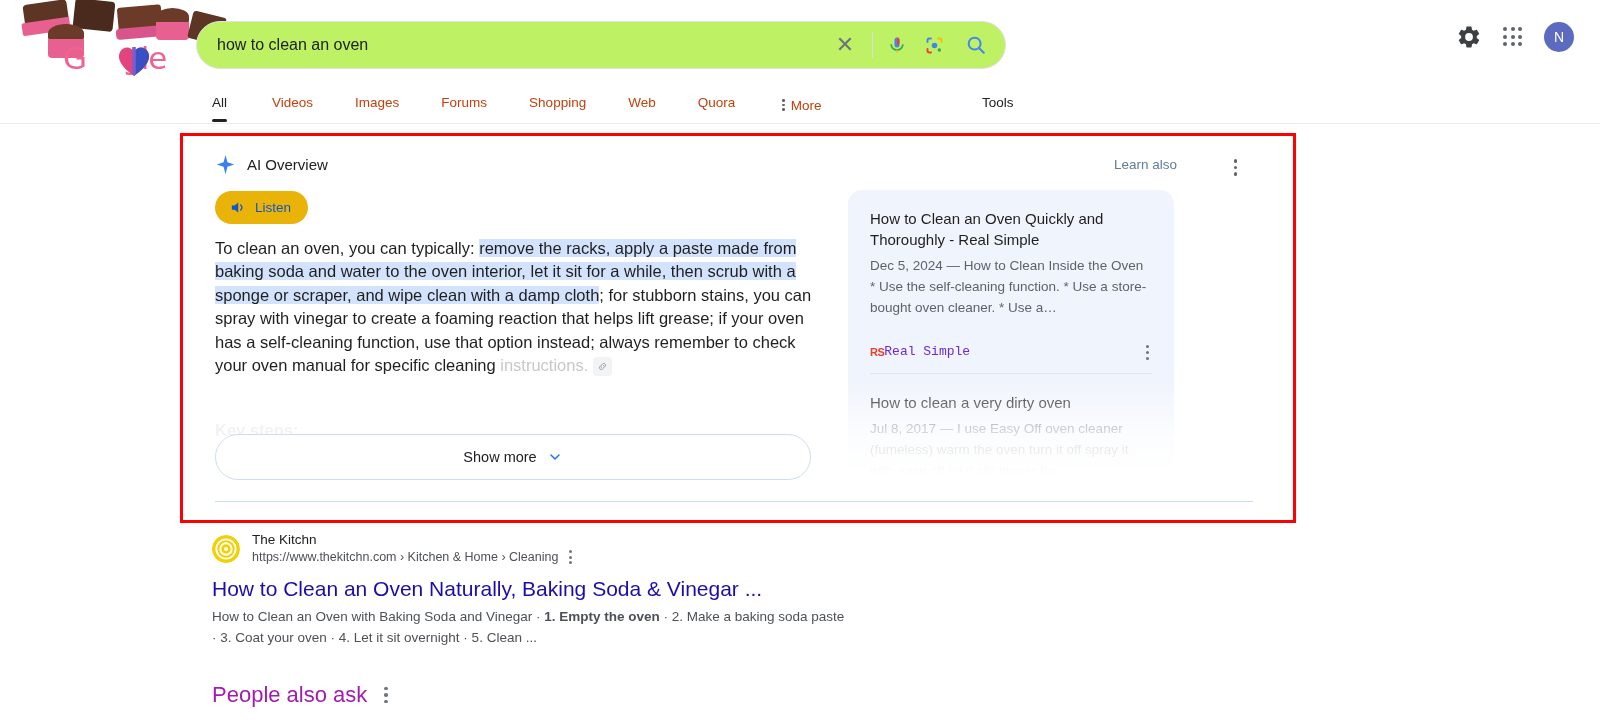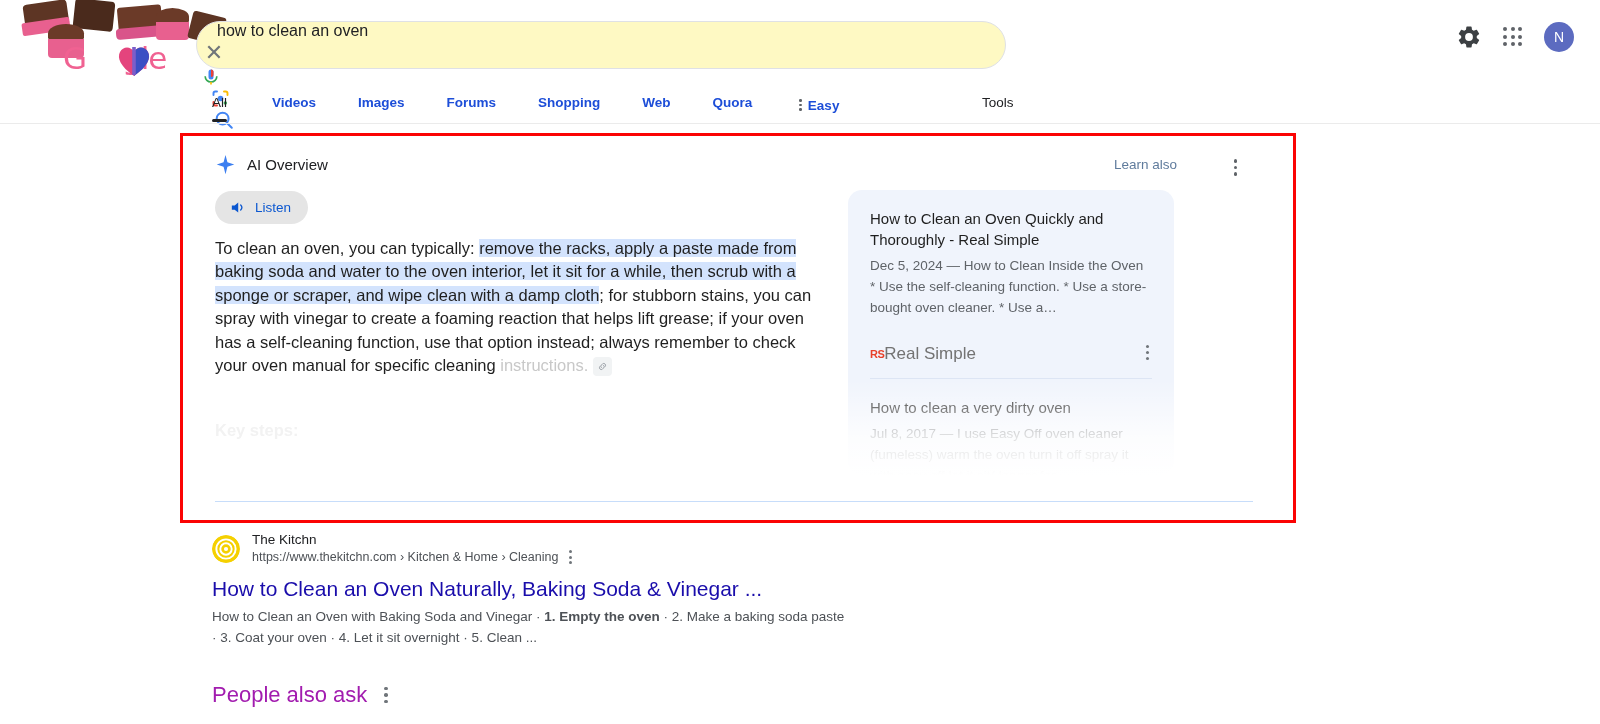--- a/index.html
+++ b/index.html
@@ -22,22 +22,22 @@
       background: #e8608f; border-radius: 0 0 4px 4px; }
   .cup-top { position: absolute; top: 0; left: 0; width: 100%; height: 55%;
       background: #6b3a28; border-radius: 50% 50% 30% 30%; }
   .gword { position: absolute; left: 47px; top: 40px; font-size: 31px;
       letter-spacing: -1px; font-family: "DejaVu Sans", sans-serif; font-weight: 400; }
   .gword span { color: #f06292; }
   .heart { position: absolute; left: 100px; top: 44px; width: 36px; height: 33px; }
 
   .searchbar {
     position: absolute; left: 196px; top: 21px; width: 810px; height: 48px;
-    border: 1px solid #dfe1e5; border-radius: 24px; background: #fef9c3;
-    display: flex; align-items: flex-start; box-shadow: none; flex-direction: column;
+    border: 1px solid #dfe1e5; border-radius: 24px; background: #bef264;
+    display: flex; align-items: center; box-shadow: none;
   }
   .searchbar .q {
     flex: 1; border: none; outline: none; font-size: 16px; color: #202124;
     padding-left: 20px; background: transparent;
     font-family: "Liberation Sans", sans-serif;
   }
   .sb-icon { display: flex; align-items: center; justify-content: center;
       cursor: pointer; }
   .clear-x { width: 34px; height: 48px; color: #70757a; font-size: 22px; font-weight: 300;}
   .divider-v { width: 1px; height: 26px; background: #dadce0; margin: 0 10px; }
@@ -54,22 +54,22 @@
   .apps i { background: #5f6368; border-radius: 50%; width: 4px; height: 4px; }
   .avatar { width: 30px; height: 30px; border-radius: 50%; background: #5c6bc0;
       color: #fff; font-size: 14px; display: flex; align-items: center;
       justify-content: center; cursor: pointer; font-weight: 400; }
 
   
   .tabs { position: absolute; top: 88px; left: 0; width: 1600px; height: 36px;
       border-bottom: 1px solid #ebebeb; }
   .tablist { position: absolute; left: 212px; top: 0; display: flex;
       align-items: flex-start; gap: 16px; height: 36px; }
-  .tab { font-size: 13.5px; color: #1d4ed8; padding: 0 13px; height: 34px;
-      line-height: 29px; cursor: pointer; white-space: nowrap; position: relative; font-weight: bold; }
+  .tab { font-size: 13.5px; color: #c2410c; padding: 0 13px; height: 34px;
+      line-height: 29px; cursor: pointer; white-space: nowrap; position: relative; }
   .tab:first-child { padding-left: 0; padding-right: 16px; }
   .tab.active { color: #202124; font-weight: 400; }
   .tab.active::after { content: ""; position: absolute; left: 0; right: 16px;
       bottom: 0; height: 3px; background: #202124; border-radius: 2px; }
   .tab.more { display: flex; align-items: center; gap: 6px; padding-left: 18px;}
   .dots-v { display: inline-flex; flex-direction: column; gap: 2px; }
   .dots-v i { width: 2.5px; height: 2.5px; border-radius: 50%; background: #5f6368; }
   .tools { position: absolute; left: 982px; top: 0; font-size: 13.5px;
       color: #202124; line-height: 29px; cursor: pointer; }
 
@@ -83,21 +83,21 @@
       align-items: center; gap: 11px; }
   .spark { width: 21px; height: 21px; }
   .aiov-title { font-size: 15px; color: #202124; }
   .learnmore { position: absolute; right: 112px; top: 17px; font-size: 13.5px;
       color: #5f7b9c; cursor: pointer; }
   .kebab { position: absolute; right: 48px; top: 15px; display: flex;
       flex-direction: column; gap: 3px; cursor: pointer; padding: 4px; }
   .kebab i { width: 3.5px; height: 3.5px; border-radius: 50%; background: #5f6368; }
 
   .listen { position: absolute; left: 26px; top: 51px; height: 33px;
-      background: #e5e5e5; border-radius: 17px; display: flex; align-items: center;
+      background: #eab308; border-radius: 17px; display: flex; align-items: center;
       gap: 9px; padding: 0 17px 0 14px; cursor: pointer; }
   .listen-label { font-size: 13.5px; color: #0b57d0; }
 
   .aitext { position: absolute; left: 26px; top: 97px; width: 600px;
       font-size: 16.5px; line-height: 23.4px; color: #1f1f1f; }
   .hl { background: #d3e3fd; }
   .faded { color: #c8c8c8; }
   .linkchip { display: inline-flex; align-items: center; justify-content: center;
       width: 19px; height: 19px; background: #f1f3f4; border-radius: 4px;
       vertical-align: middle; margin-left: 5px; cursor: pointer; }
@@ -123,21 +123,21 @@
       pointer-events: none; }
   .card { padding: 18px 22px 0 22px; }
   .card-title { font-size: 15px; line-height: 21px; color: #1f1f1f; cursor: pointer; }
   .card-snippet { font-size: 13.5px; line-height: 21px; color: #5f6368;
       margin-top: 5px; }
   .card-src { display: flex; align-items: center; gap: 0; margin-top: 26px;
       position: relative; }
   .fav-rs { font-size: 11px; font-weight: 700; color: #e8402a; letter-spacing: -0.5px; }
   .fav-quora { width: 13px; height: 13px; border: 2px solid #b92b27;
       border-radius: 50%; }
-  .card-srcname { font-size: 17px; color: #737373; }
+  .card-srcname { font-size: 13px; color: #6d28d9; font-family: Liberation Mono, monospace; }
   .card-kebab { position: absolute; right: 0; top: -2px; display: flex;
       flex-direction: column; gap: 3px; cursor: pointer; padding: 3px; }
   .card-kebab i { width: 3px; height: 3px; border-radius: 50%; background: #70757a; }
   .card-sep { height: 1px; background: #dde5f4; margin: 14px 22px 0 22px; }
 
   
   .result { position: absolute; left: 212px; top: 531px; width: 660px; }
   .res-head { display: flex; align-items: center; gap: 12px; }
   .res-fav { width: 28px; height: 28px; border-radius: 50%; flex: none; }
   .res-sitename { font-size: 13.5px; color: #202124; line-height: 17px; }
@@ -251,21 +251,21 @@
       <div class="tab">Forums</div>
       <div class="tab">Shopping</div>
       <div class="tab">Web</div>
       <div class="tab">Quora</div>
       <div class="tab more">
         <span class="dots-v">
             <i></i>
             <i></i>
             <i></i>
           </span>
-        <span>Easy</span>
+        <span>More</span>
       </div>
     </div>
     <div class="tools">Tools</div>
   </div>
 
   <div class="aiov">
 
     <div class="aiov-head">
       <svg class="spark" viewBox="0 0 24 24">
         <path d="M12 1 L14.2 9.3 L22 12 L14.2 14.7 L12 23 L9.8 14.7 L2 12 L9.8 9.3 Z" fill="#3c7ff0"></path>
@@ -289,20 +289,26 @@
 
     <div class="aitext"><span>To clean an oven, you can typically: </span><span class="hl">remove the racks, apply a paste made from baking soda and water to the oven interior, let it sit for a while, then scrub with a sponge or scraper, and wipe clean with a damp cloth</span><span>; for stubborn stains, you can spray with vinegar to create a foaming reaction that helps lift grease; if your oven has a self-cleaning function, use that option instead; always remember to check your oven manual for specific cleaning </span><span class="faded">instructions.</span><span class="linkchip">
         <svg width="11" height="11" viewBox="0 0 24 24">
           <path d="M9.5 14.5a4 4 0 0 1 0-5.6l2.8-2.8a4 4 0 0 1 5.6 5.6l-1.4 1.4M14.5 9.5a4 4 0 0 1 0 5.6l-2.8 2.8a4 4 0 0 1-5.6-5.6l1.4-1.4" stroke="#9aa0a6" stroke-width="2" fill="none" stroke-linecap="round"></path>
         </svg>
       </span>
     </div>
 
     <div class="keysteps">Key steps:</div>
 
+    <div class="showmore">
+      <span class="showmore-label">Show more</span>
+      <svg width="16" height="16" viewBox="0 0 24 24">
+        <path d="M6 9l6 6 6-6" stroke="#1a73e8" stroke-width="2.2" fill="none" stroke-linecap="round" stroke-linejoin="round"></path>
+      </svg>
+    </div>
 
     <div class="cards">
       <div class="card">
         <div class="card-title">How to Clean an Oven Quickly and Thoroughly - Real Simple</div>
         <div class="card-snippet">Dec 5, 2024 — How to Clean Inside the Oven * Use the self-cleaning function. * Use a store-bought oven cleaner. * Use a…</div>
         <div class="card-src">
           <span class="fav-rs">RS</span>
           <span class="card-srcname">Real Simple</span>
           <span class="card-kebab">
               <i></i>

